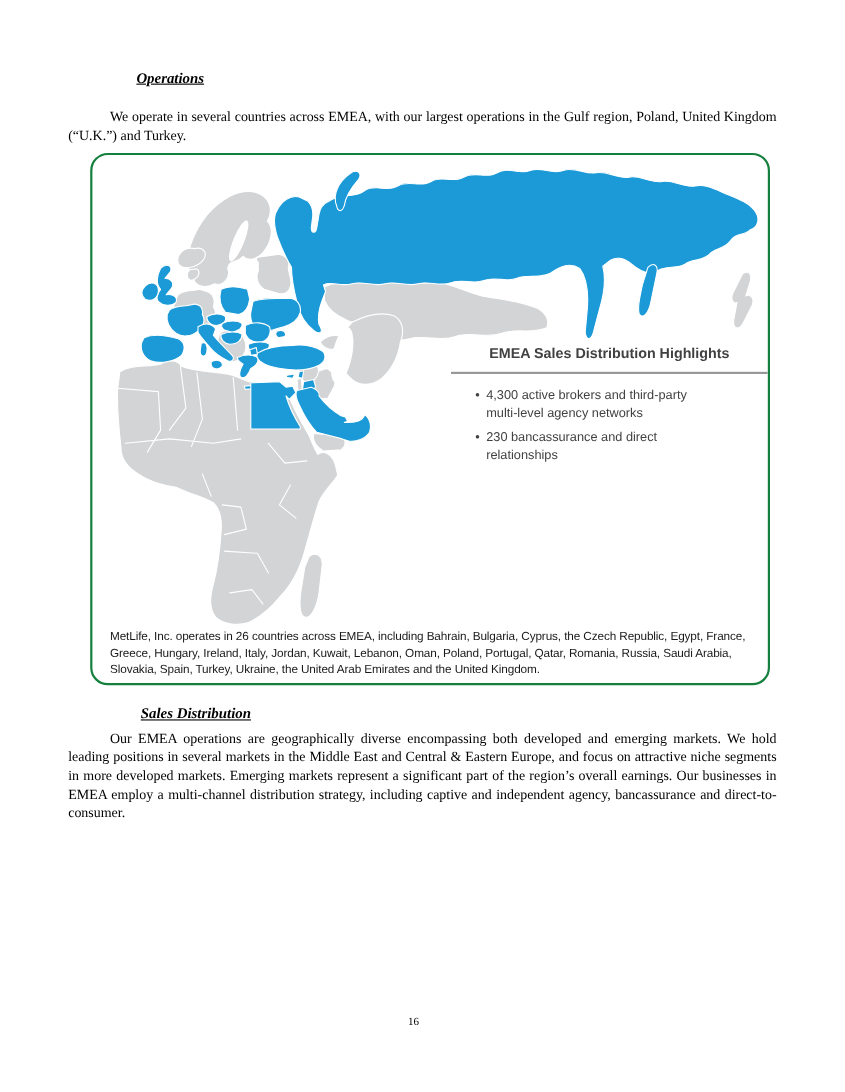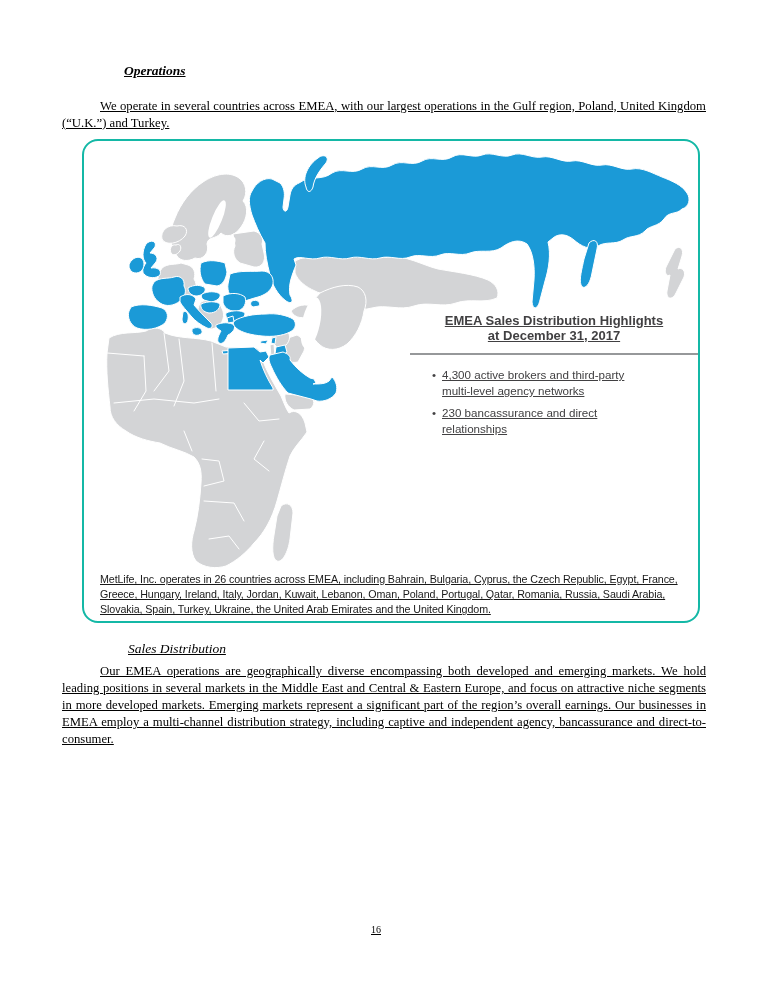--- a/index.html
+++ b/index.html
@@ -1,31 +1,31 @@
 <!DOCTYPE html>
 <html style="--map-blue: #1b9ad7; --map-land: #d3d4d6;"><head>
 <meta charset="utf-8">
 <style>
   html,body{margin:0;padding:0;background:#ffffff;}
   body{width:768px;height:993px;position:relative;font-family:"Liberation Serif",serif;color:#000;}
 
-  .abs{position:absolute;text-decoration:underline;}
+  .abs{position:absolute;}
 
   
   .sec-heading{font-family:"Liberation Serif",serif;font-style:italic;text-decoration:underline;font-size:13.5px;line-height:15px;margin-left:44px;}
   #operations-heading{left:80px;top:63px;font-weight:700;}
-  #sales-heading{left:84px;top:641px;font-weight:400;}
+  #sales-heading{left:84px;top:641px;font-weight:700;}
 
   
   .body-para{left:62px;width:644px;font-size:12.7px;line-height:17px;text-align:justify;text-indent:38px;color:#000;}
   #para-operations{top:85px;}
   #para-sales{top:650px;}
 
   
-  #figure-box{left:82px;top:139px;width:618px;height:484px;border:2px solid #14b8a6;border-radius:16px;box-sizing:border-box;background:#fff;overflow:hidden;}
+  #figure-box{left:82px;top:139px;width:618px;height:484px;border:2px solid #15803d;border-radius:16px;box-sizing:border-box;background:#fff;overflow:hidden;}
   #map-svg{position:absolute;left:0;top:0;}
   .land{fill:var(--map-land,#d3d4d6);stroke:#ffffff;stroke-width:1;stroke-linejoin:round;}
   .blue{fill:var(--map-blue,#1b9ad7);stroke:#ffffff;stroke-width:1;stroke-linejoin:round;}
   .sea{fill:#ffffff;stroke:none;}
   .afr-border{fill:none;stroke:#ffffff;stroke-width:1;stroke-linejoin:round;stroke-linecap:round;}
 
   
   #highlights{left:326px;top:172px;width:288px;font-family:"Liberation Sans",sans-serif;color:#414042;}
   #highlights .hl-title{font-weight:700;font-size:13px;line-height:15px;text-align:center;}
   #hl-rule{border:none;border-top:2px solid #96989a;margin:10px 0 12px 0;}
@@ -99,21 +99,20 @@
     <path class="blue" d="M188,197 L192,196 L191,203 L187,202 Z"></path>
     <path class="blue" d="M192,206 L201,204 L203,211 L196,217 L191,213 Z"></path>
     <path class="blue" d="M144,207 L170,206 L176,211 L182,210 L185,216 L179,222 L176,219 C179,229 184,239 189,247 L189,249 L144,249 Z"></path>
     <path class="blue" d="M186,214 L199,211 C204,213 207,215 206,219 C212,227 219,233 226,237 L230,238 L232,242 L229,243 C236,243 241,243 245,240 L248,236 C252,240 254,246 252,252 C248,258 240,261 233,260 L227,258 L204,252 C198,246 192,236 188,227 C185,221 184,217 186,214 Z"></path>
 
     <path class="afr-border" d="M80,192 L85,230 L70,250 M60,215 L62,250 L50,270 M95,198 L100,240 L90,265 M128,202 L132,250 M30,262 L70,258 L110,262 L135,258 M160,262 L175,280 L195,278 M100,290 L108,310 M118,318 L135,320 L140,340 L120,345 M180,300 L170,318 L185,330 M120,360 L150,362 L160,380 M125,398 L145,395 L155,408 M23,212 L60,215"></path>
   </svg>
 
   <div class="abs" id="highlights">
     <div class="hl-title">EMEA Sales Distribution Highlights</div>
-    <div class="hl-title">at December 31, 2017</div>
     <hr id="hl-rule">
     <ul id="hl-list">
       <li>4,300 active brokers and third-party multi-level agency networks</li>
       <li>230 bancassurance and direct relationships</li>
     </ul>
   </div>
 
   <div class="abs" id="figure-caption">MetLife, Inc. operates in 26 countries across EMEA, including Bahrain, Bulgaria, Cyprus, the Czech Republic, Egypt, France, Greece, Hungary, Ireland, Italy, Jordan, Kuwait, Lebanon, Oman, Poland, Portugal, Qatar, Romania, Russia, Saudi Arabia, Slovakia, Spain, Turkey, Ukraine, the United Arab Emirates and the United Kingdom.</div>
 </div>
 

